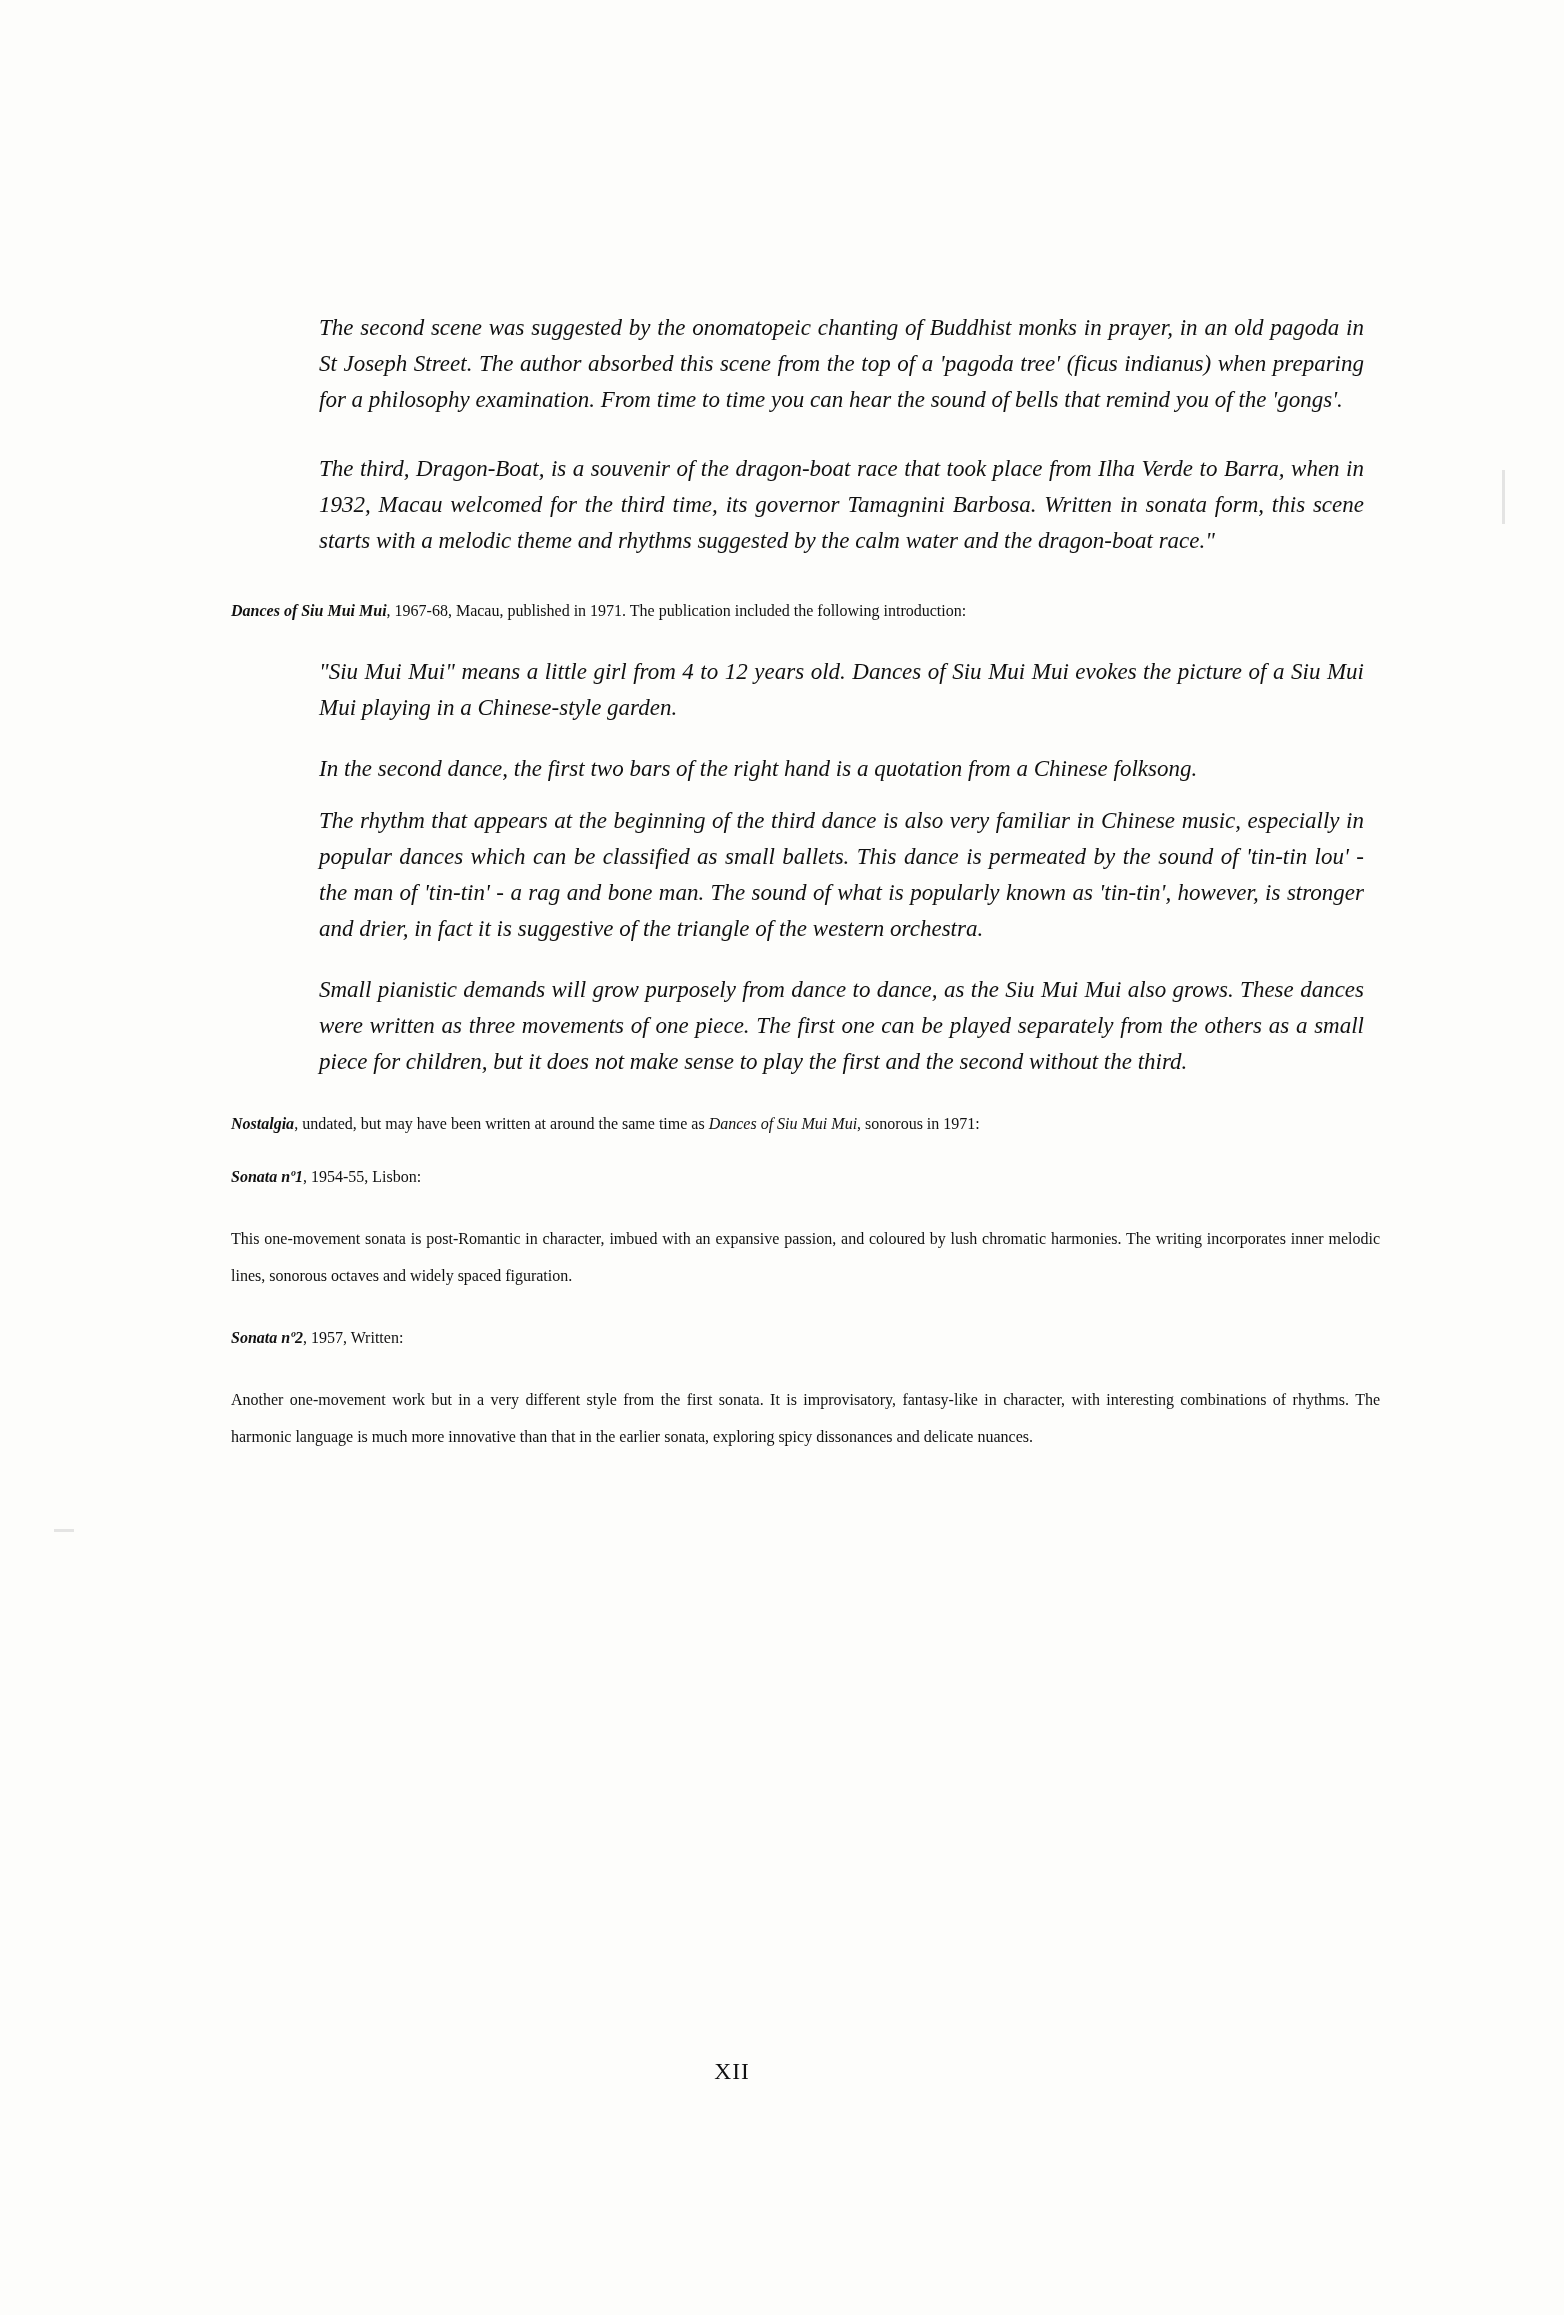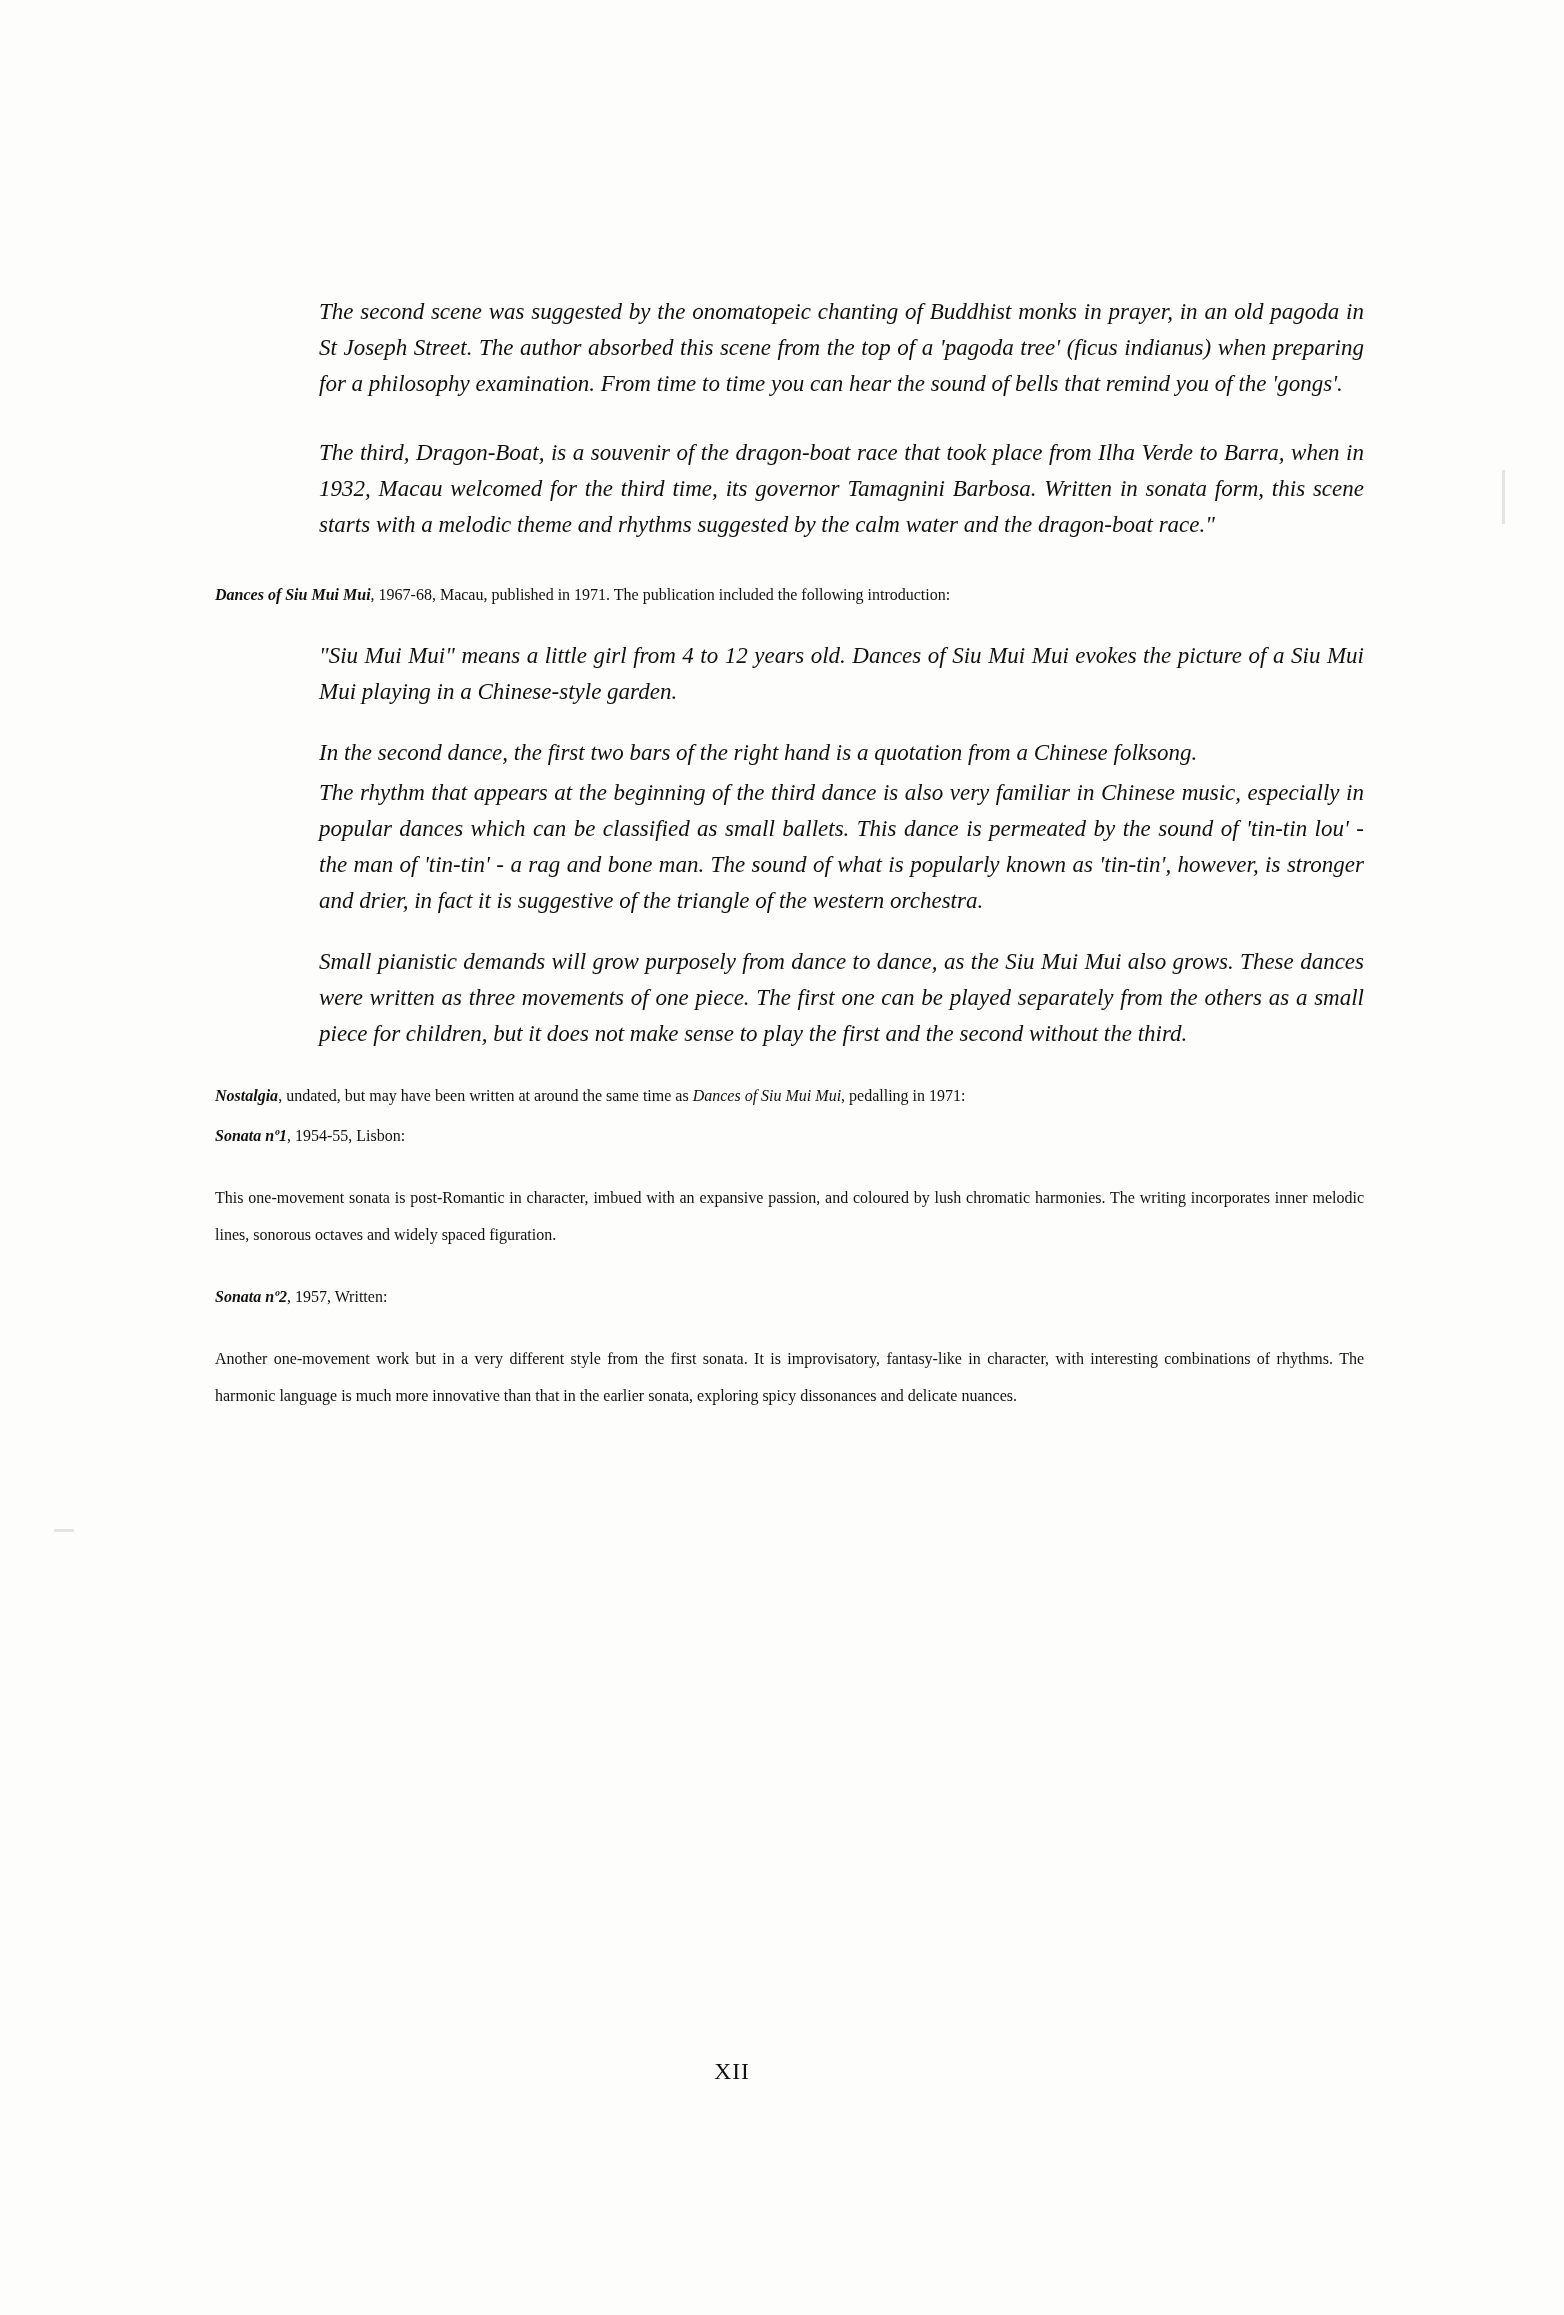--- a/index.html
+++ b/index.html
@@ -24,21 +24,21 @@
   }
   .content {
     position: absolute;
     left: 215px;
     top: 294px;
     width: 1149px;
   }
 
   
   p {
-    margin: 0;
+    margin: 16px;
     padding: 0;
   }
 
   
   .quote {
     margin-left: 104px;
     width: 1045px;
     font-style: italic;
     font-size: 23px;
     line-height: 36px;
@@ -100,21 +100,21 @@
 
     <p class="quote gap-md">"Siu Mui Mui" means a little girl from 4 to 12 years old. Dances of Siu Mui Mui evokes the picture of a Siu Mui Mui playing in a Chinese-style garden.</p>
 
     <p class="quote gap-xs">In the second dance, the first two bars of the right hand is a quotation from a Chinese folksong.</p>
 
     <p class="quote gap-md">The rhythm that appears at the beginning of the third dance is also very familiar in Chinese music, especially in popular dances which can be classified as small ballets. This dance is permeated by the sound of 'tin-tin lou' - the man of 'tin-tin' - a rag and bone man. The sound of what is popularly known as 'tin-tin', however, is stronger and drier, in fact it is suggestive of the triangle of the western orchestra.</p>
 
     <p class="quote gap-md">Small pianistic demands will grow purposely from dance to dance, as the Siu Mui Mui also grows. These dances were written as three movements of one piece. The first one can be played separately from the others as a small piece for children, but it does not make sense to play the first and the second without the third.</p>
 
 
-    <p class="flush gap-xs"><span class="entry-title">Nostalgia</span><span>, undated, but may have been written at around the same time as </span><span class="ital">Dances of Siu Mui Mui</span><span>, pedalling in 1971:</span></p>
+    <p class="flush gap-xs"><span class="entry-title">Nostalgia</span><span>, undated, but may have been written at around the same time as </span><span class="ital">Dances of Siu Mui Mui</span><span>, sonorous in 1971:</span></p>
 
 
     <p class="flush gap-md"><span class="entry-title">Sonata nº1</span><span>, 1954-55, Lisbon:</span></p>
 
     <p class="flush gap-md">This one-movement sonata is post-Romantic in character, imbued with an expansive passion, and coloured by lush chromatic harmonies. The writing incorporates inner melodic lines, sonorous octaves and widely spaced figuration.</p>
 
     <p class="flush gap-md"><span class="entry-title">Sonata nº2</span><span>, 1957, Written:</span></p>
 
     <p class="flush">Another one-movement work but in a very different style from the first sonata. It is improvisatory, fantasy-like in character, with interesting combinations of rhythms. The harmonic language is much more innovative than that in the earlier sonata, exploring spicy dissonances and delicate nuances.</p>
 

